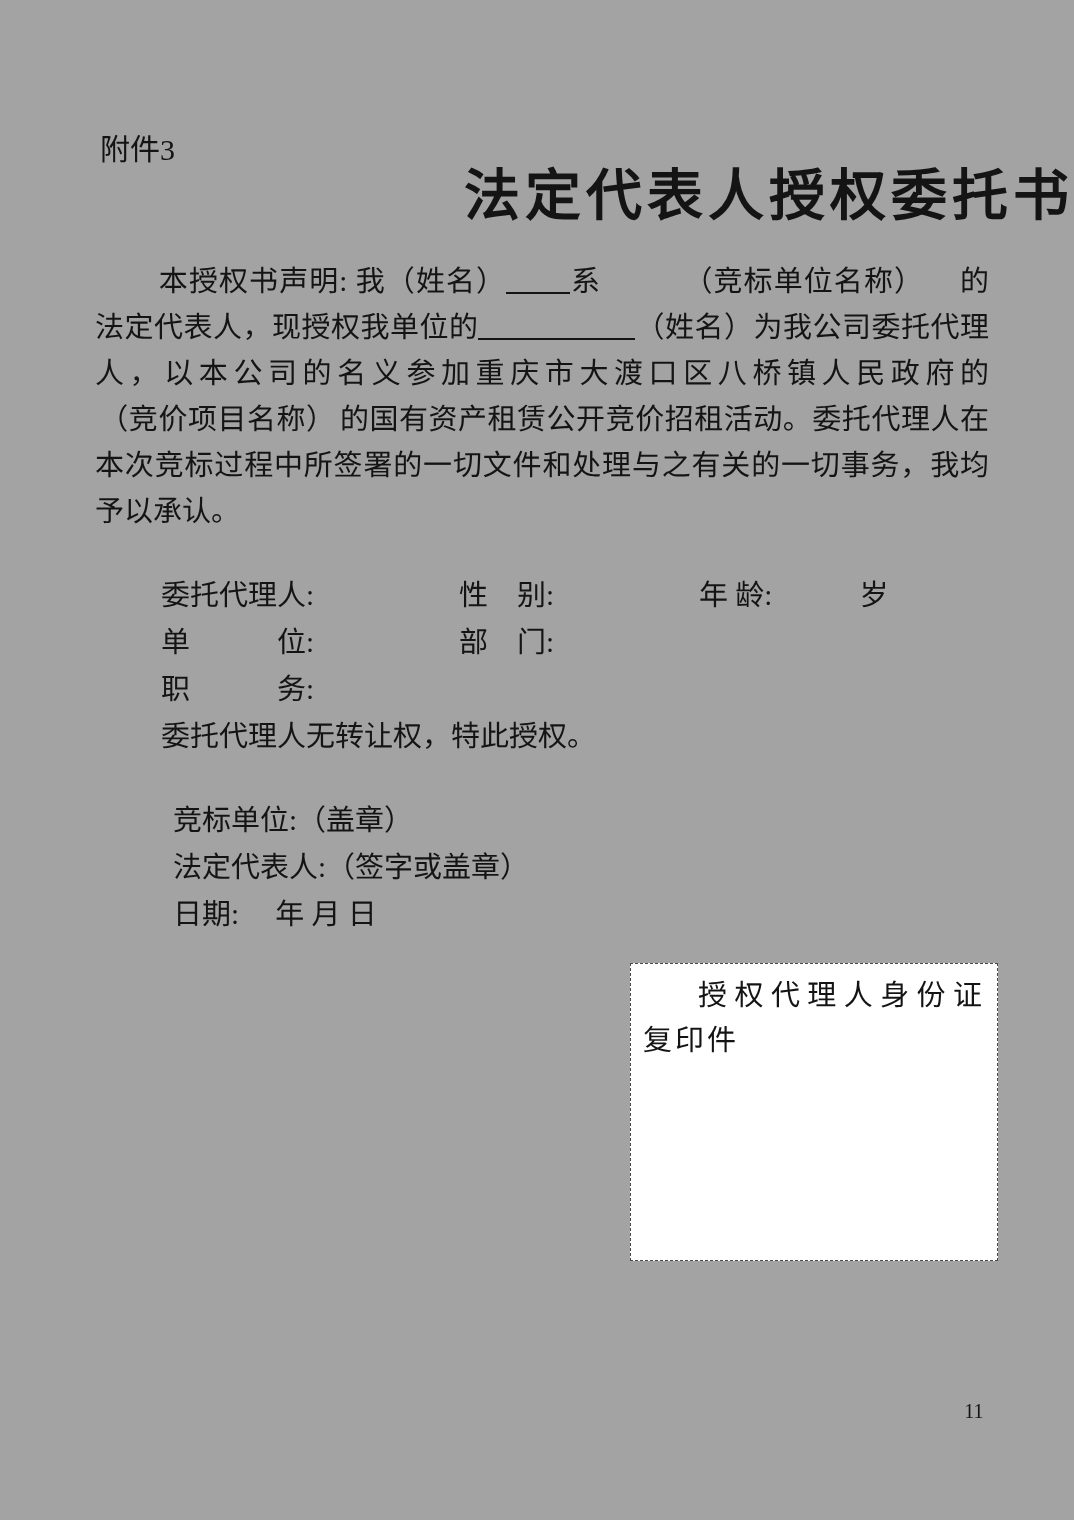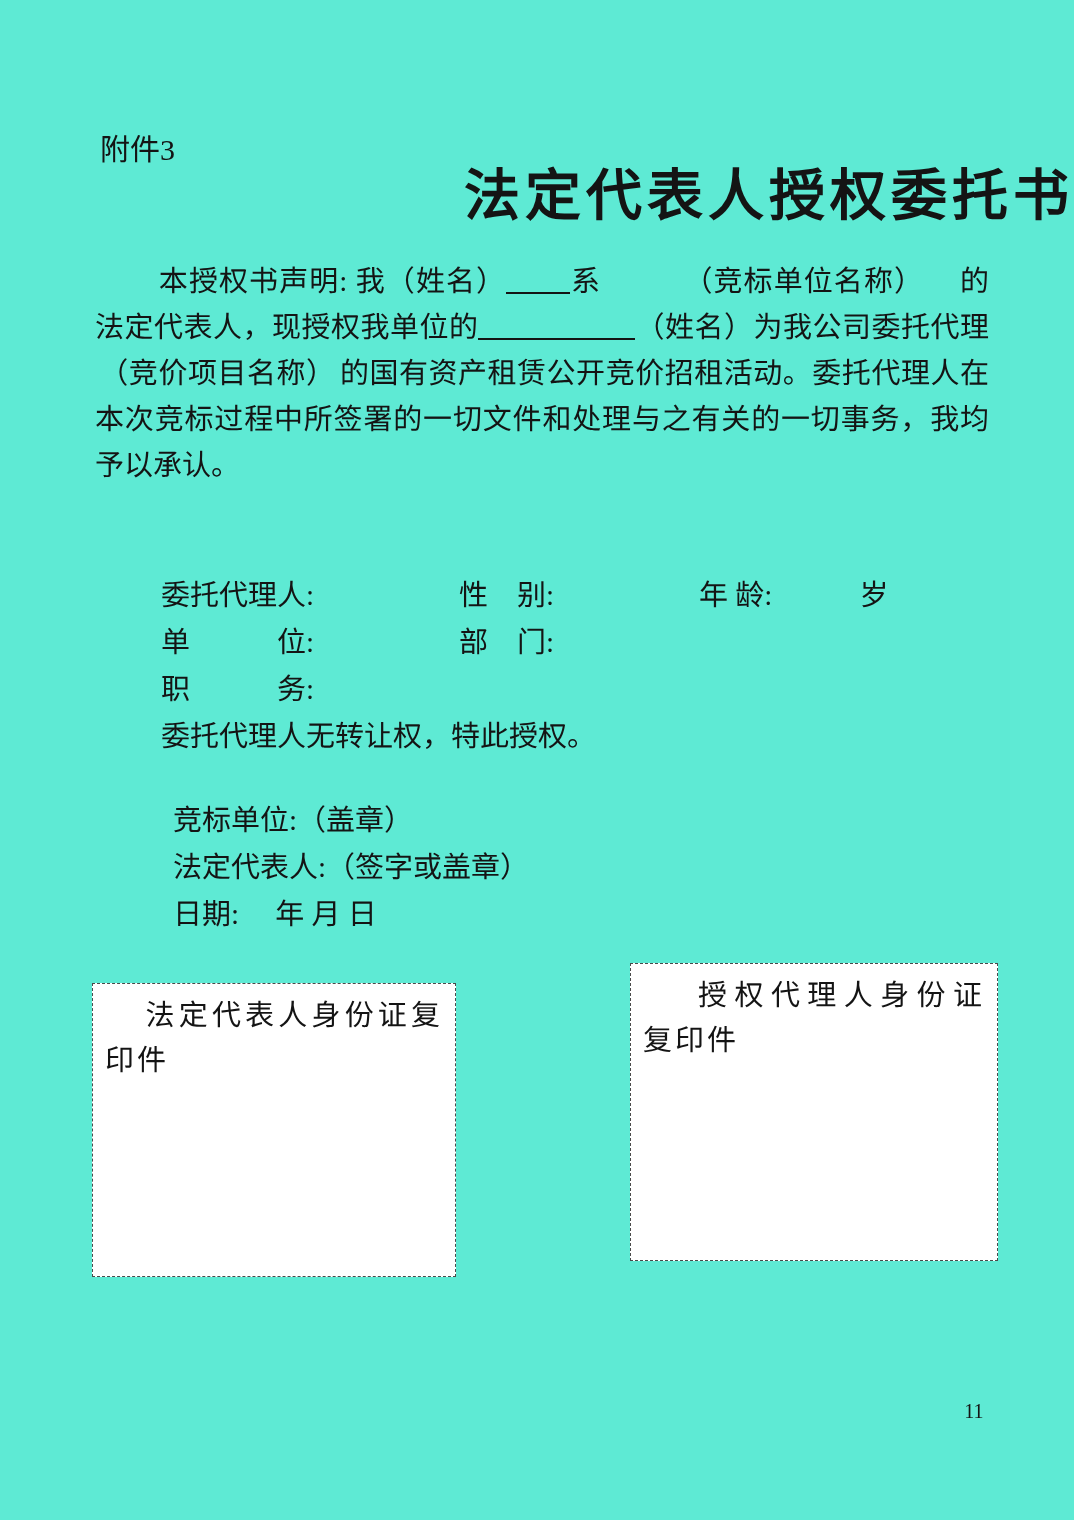--- a/index.html
+++ b/index.html
@@ -1,20 +1,20 @@
 <!DOCTYPE html>
 <html lang="zh-CN"><head>
 <meta charset="utf-8">
 <style>
   html,body{margin:0;padding:0;background:#e8e8e8;}
   .page{
     position:relative;
     width:1074px;height:1520px;
     margin:0 auto;
-    background:#5eead4;
+    background:#a3a3a3;
     font-family:"Liberation Serif","DejaVu Serif",serif;
     color:#141414;
     overflow:hidden;
   }
   .attachment{
     position:absolute;left:100px;top:132px;
     font-size:30px;line-height:36px;
   }
   .doc-title{
     position:absolute;left:0;top:170px;width:1074px;
@@ -82,41 +82,39 @@
 
 <div class="page">
 
   <div class="attachment">附件3</div>
 
   <div class="doc-title">法定代表人授权委托书</div>
 
   <div class="declaration">
     <div class="dec-line first"><span>本授权书声明: 我（姓名）</span><span class="blank b1"></span><span>系</span><span class="ulg"><span class="pad p2"></span><span>（竞标单位名称）</span><span class="pad p3"></span></span><span>的</span></div>
     <div class="dec-line"><span>法定代表人，现授权我单位的</span><span class="blank b4"></span><span>（姓名）为我公司委托代理</span></div>
+    <div class="dec-line">人，以本公司的名义参加重庆市大渡口区八桥镇人民政府的</div>
     <div class="dec-line"><span class="ulg2">（竞价项目名称）</span><span>的国有资产租赁公开竞价招租活动。委托代理人在</span></div>
     <div class="dec-line">本次竞标过程中所签署的一切文件和处理与之有关的一切事务，我均</div>
     <div class="dec-line last">予以承认。</div>
   </div>
 
   <div class="agent-info">
     <div class="row">委托代理人:　　　　　性　别:　　　　　年 龄:　　　岁</div>
     <div class="row">单　　　位:　　　　　部　门:</div>
     <div class="row">职　　　务:</div>
     <div class="row">委托代理人无转让权，特此授权。</div>
   </div>
 
   <div class="signature">
     <div class="row">竞标单位:（盖章）</div>
     <div class="row">法定代表人:（签字或盖章）</div>
     <div class="row">日期:　 年  月  日</div>
   </div>
 
-  <div class="idbox left">
-    <p>法定代表人身份证复印件</p>
-  </div>
 
   <div class="idbox right">
     <p>授权代理人身份证复印件</p>
   </div>
 
   <div class="page-number">11</div>
 
 </div>
 
 </body></html>

